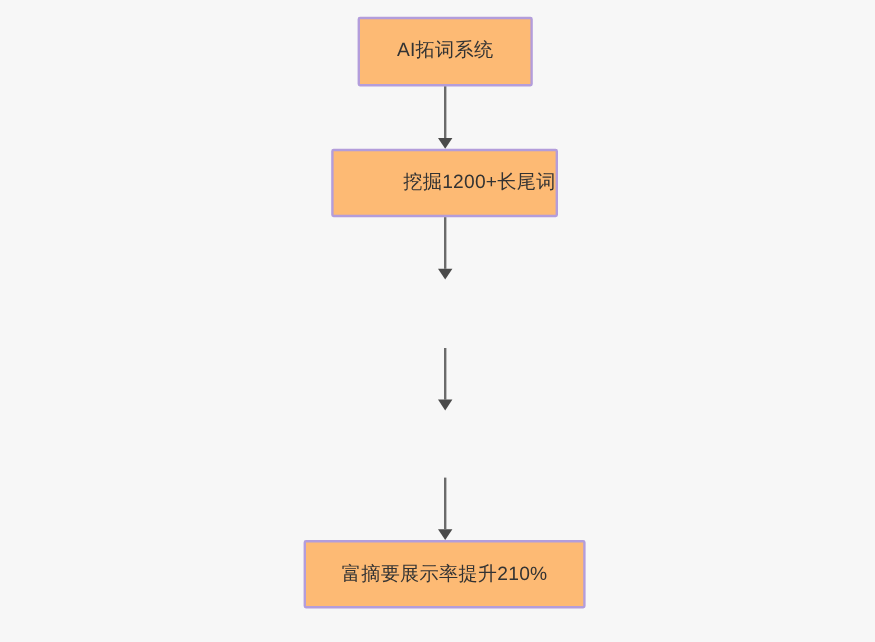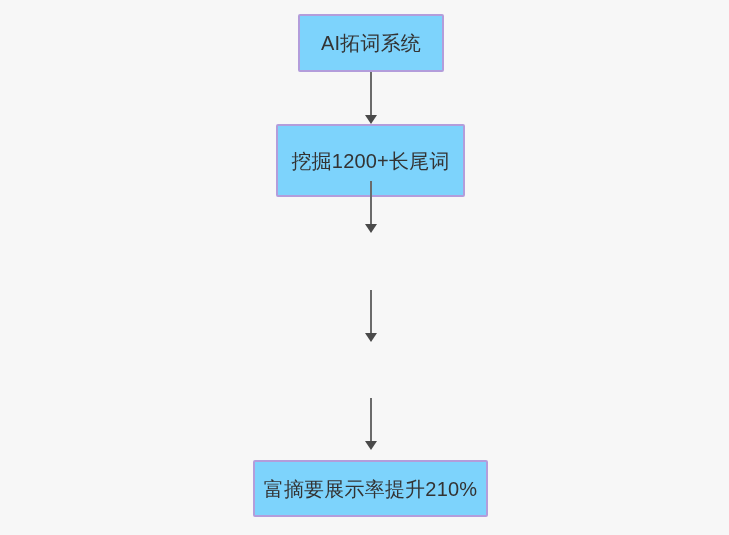--- a/index.html
+++ b/index.html
@@ -15,28 +15,28 @@
   }
   #flowchart-canvas {
     position: relative;
     width: 729px;
     height: 535px;
     background: #f7f7f7;
   }
   .node {
     position: absolute;
     box-sizing: border-box;
-    background: #7dd3fc;
+    background: #fdba74;
     border: 2px solid #b39ddb;
     border-radius: 2px;
     display: flex;
     align-items: center;
     justify-content: center;
     color: #333333;
-    font-size: 20px;
+    font-size: 16px;
     line-height: 1.2;
     letter-spacing: 0.2px;
     white-space: nowrap;
   }
   .node-label {
     display: block;
     text-align: center;
   }
   .connector {
     position: absolute;
@@ -67,38 +67,38 @@
 
   <div class="node" style="left:298px; top:14px; width:146px; height:58px;">
     <span class="node-label">AI拓词系统</span>
   </div>
 
   <div class="connector" style="left:365px; top:72px; height:52px;">
     <div class="conn-line" style="height:43px;"></div>
     <div class="conn-head"></div>
   </div>
 
-  <div class="node" style="left:276px; top:124px; width:189px; height:73px;">
+  <div class="node" style="left:276px; top:124px; width:189px; height:57px;justify-content:flex-end;">
     <span class="node-label">挖掘1200+长尾词</span>
   </div>
 
   <div class="connector" style="left:365px; top:181px; height:52px;">
     <div class="conn-line" style="height:43px;"></div>
     <div class="conn-head"></div>
   </div>
 
 
   <div class="connector" style="left:365px; top:290px; height:52px;">
     <div class="conn-line" style="height:43px;"></div>
     <div class="conn-head"></div>
   </div>
 
 
   <div class="connector" style="left:365px; top:398px; height:52px;">
     <div class="conn-line" style="height:43px;"></div>
     <div class="conn-head"></div>
   </div>
 
-  <div class="node" style="left:253px; top:450px; width:235px; height:57px;margin-top:10px;">
+  <div class="node" style="left:253px; top:450px; width:235px; height:57px;">
     <span class="node-label">富摘要展示率提升210%</span>
   </div>
 
 </div>
 
 </body></html>

